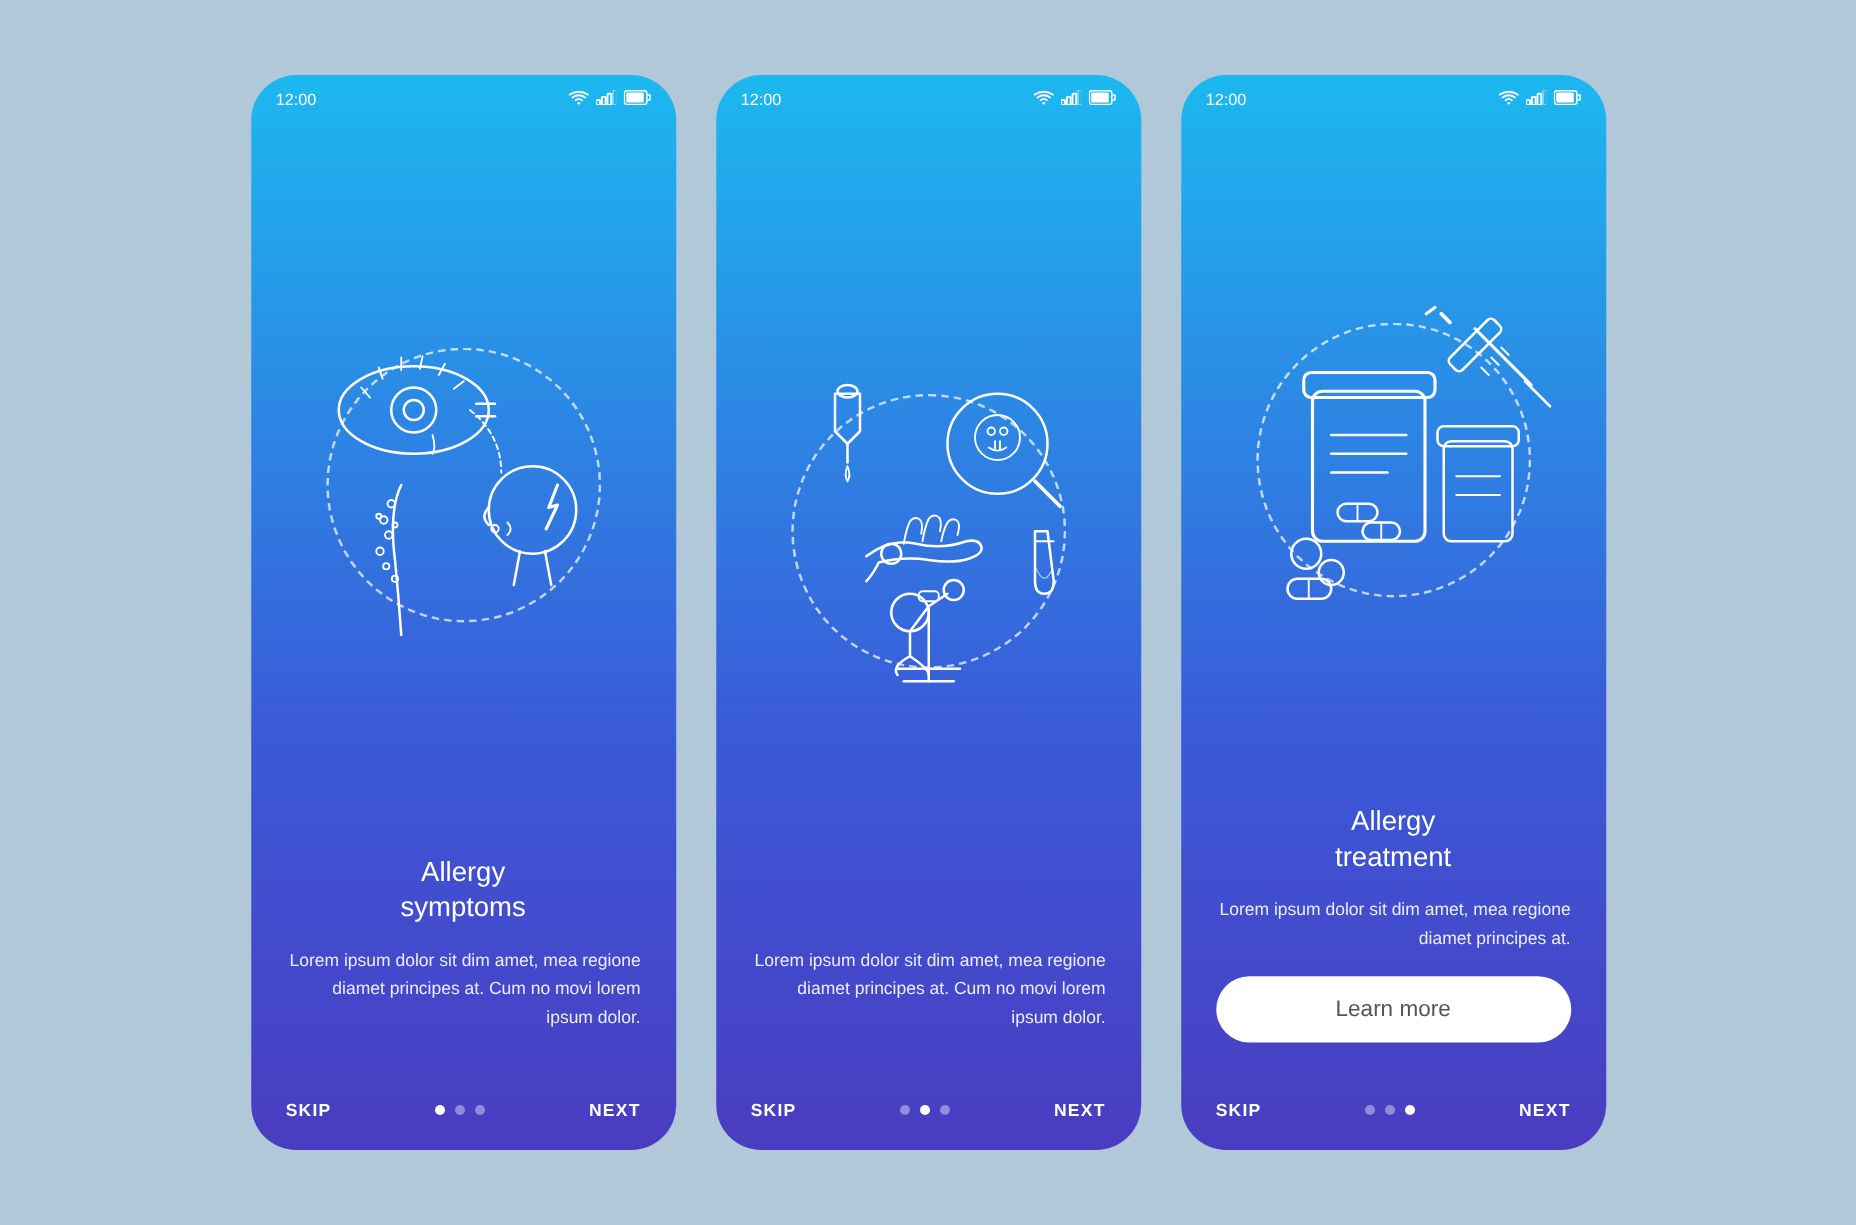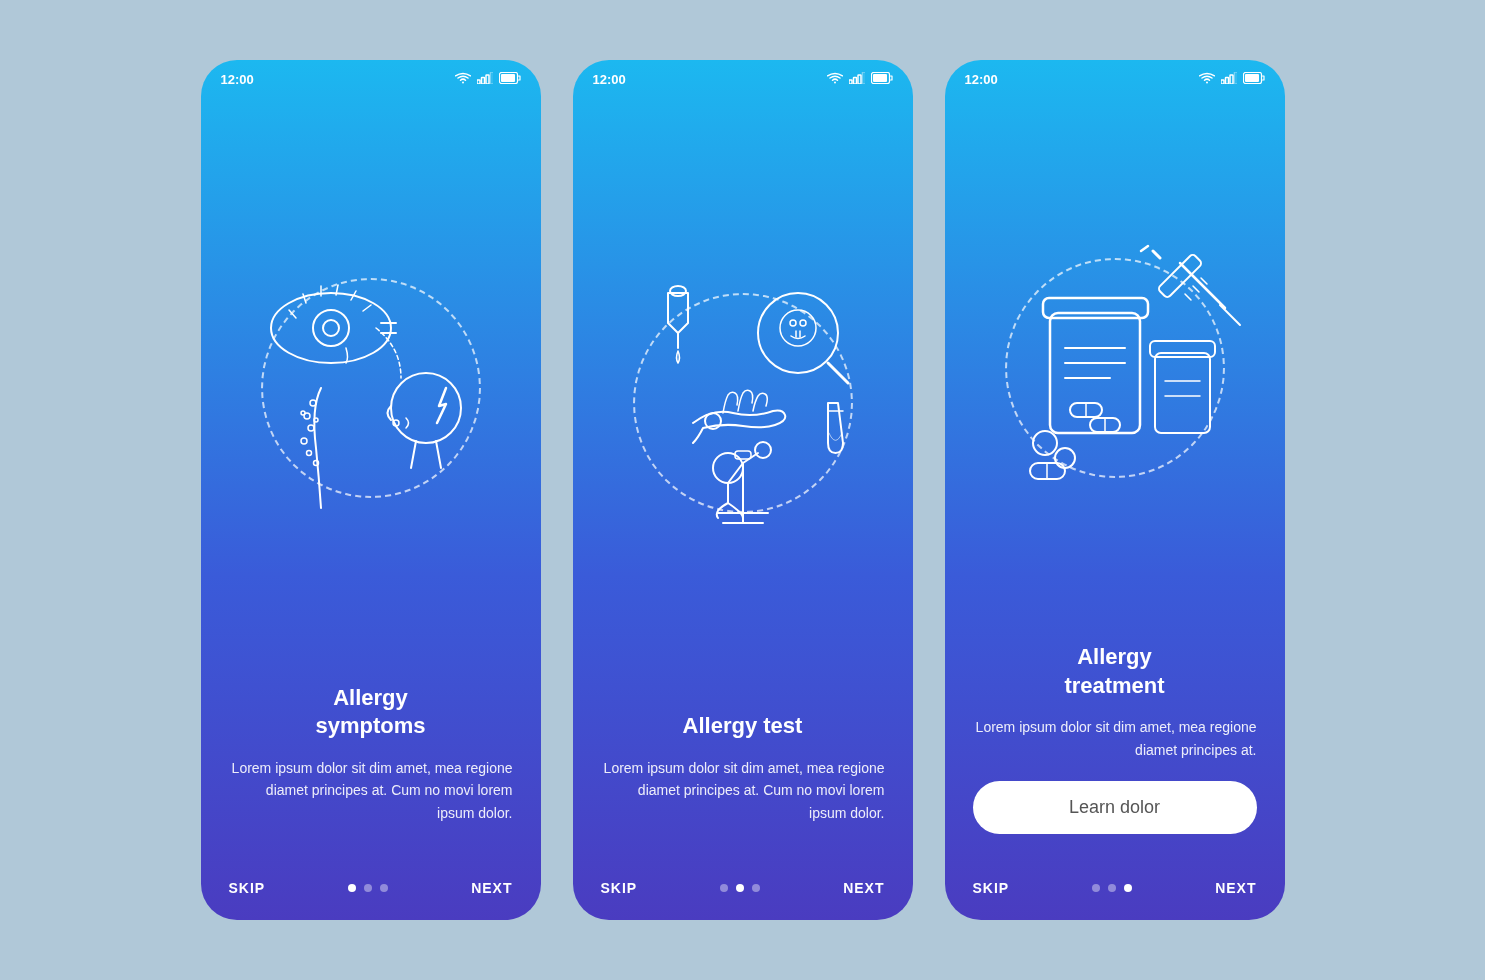--- a/index.html
+++ b/index.html
@@ -45,21 +45,21 @@
     }
 
     
     .status-bar {
       display: flex;
       justify-content: space-between;
       align-items: center;
       padding: 12px 20px 6px;
       color: white;
       font-size: 13px;
-      font-weight: 700;
+      font-weight: 400;
     }
 
     .status-icons {
       display: flex;
       align-items: center;
       gap: 6px;
     }
 
     
     .illustration-area {
@@ -91,21 +91,21 @@
     }
 
     
     .content-area {
       padding: 0 28px 20px;
       color: white;
     }
 
     .screen-title {
       font-size: 22px;
-      font-weight: 700;
+      font-weight: 400;
       text-align: center;
       margin-bottom: 16px;
       color: white;
       line-height: 1.3;
     }
 
     .screen-description {
       font-size: 14px;
       color: rgba(255,255,255,0.9);
       text-align: right;
@@ -348,21 +348,20 @@
         <circle cx="150" cy="187" r="8" stroke="white" stroke-width="2" fill="none"></circle>
 
         <rect x="122" y="188" width="16" height="8" rx="3" stroke="white" stroke-width="1.5" fill="none"></rect>
 
         <path d="M115 240 Q100 248 105 255" stroke="white" stroke-width="2" fill="none"></path>
         <path d="M115 240 Q130 250 130 255" stroke="white" stroke-width="2" fill="none"></path>
       </svg>
     </div>
 
     <div class="content-area">
-      <h2 class="screen-title">Allergy test</h2>
       <p class="screen-description">Lorem ipsum dolor sit dim amet, mea regione diamet principes at. Cum no movi lorem ipsum dolor.</p>
     </div>
 
     <div class="nav-bar">
       <span class="nav-skip">SKIP</span>
       <div class="dots-container">
         <div class="dot"></div>
         <div class="dot active"></div>
         <div class="dot"></div>
       </div>
@@ -443,21 +442,21 @@
 
         <rect x="45" y="230" width="35" height="16" rx="8" stroke="white" stroke-width="2" fill="none"></rect>
         <line x1="62" y1="230" x2="62" y2="246" stroke="white" stroke-width="1.5"></line>
       </svg>
     </div>
 
     <div class="content-area">
       <h2 class="screen-title" style="white-space:pre-line">Allergy
 treatment</h2>
       <p class="screen-description">Lorem ipsum dolor sit dim amet, mea regione diamet principes at.</p>
-      <button class="learn-more-btn">Learn dolor</button>
+      <button class="learn-more-btn">Learn more</button>
     </div>
 
     <div class="nav-bar">
       <span class="nav-skip">SKIP</span>
       <div class="dots-container">
         <div class="dot"></div>
         <div class="dot"></div>
         <div class="dot active"></div>
       </div>
       <span class="nav-next">NEXT</span>

